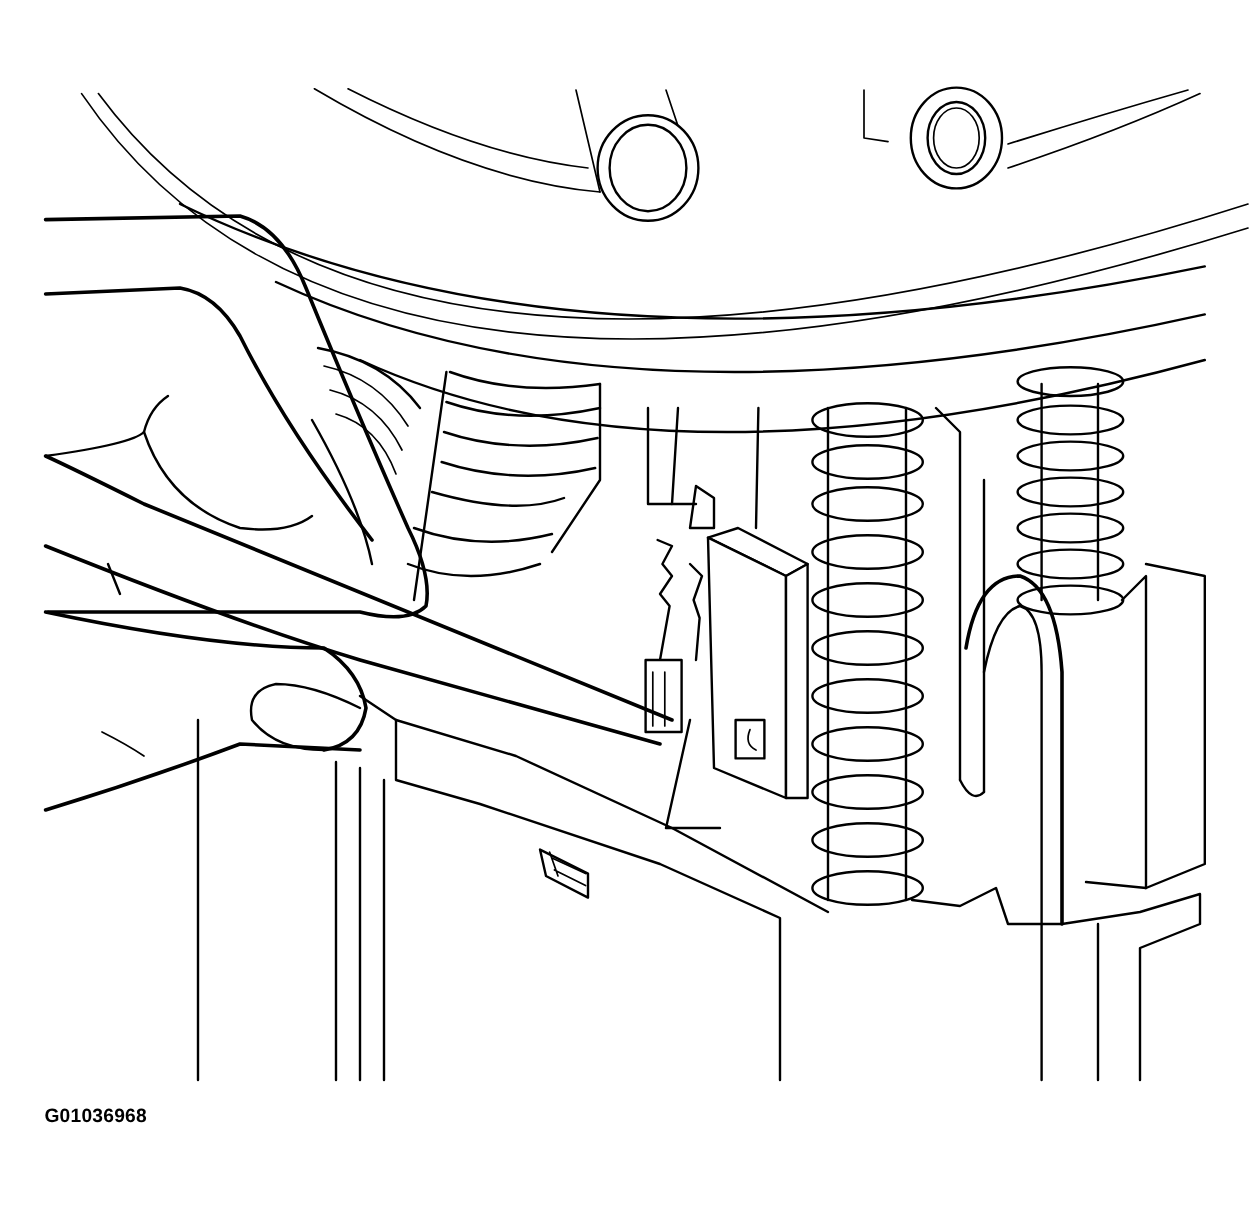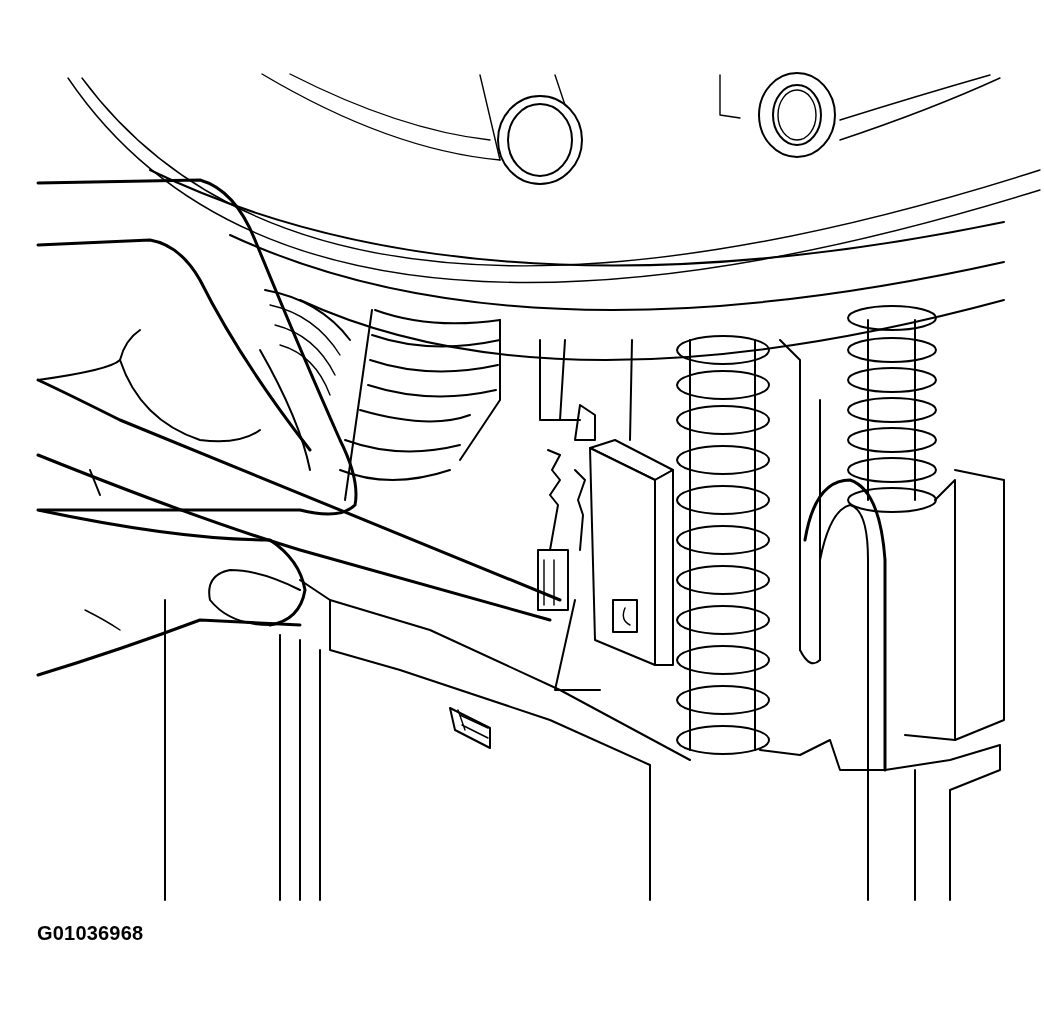--- a/index.html
+++ b/index.html
@@ -6,21 +6,21 @@
     body { width: 1044px; height: 1018px; position: relative; overflow: hidden; }
     #figure { position: absolute; left: 0; top: 0; width: 1044px; height: 1018px; }
     #figure svg { width: 1044px; height: 1018px; display: block; }
     .ln { fill: none; stroke: #000; stroke-width: 2; stroke-linejoin: round; stroke-linecap: round; }
     .thin { fill: none; stroke: #000; stroke-width: 1.4; stroke-linejoin: round; stroke-linecap: round; }
     .thick { fill: none; stroke: #000; stroke-width: 3; stroke-linejoin: round; stroke-linecap: round; }
     .wf { fill: #fff; stroke: #000; stroke-width: 2; stroke-linejoin: round; }
     #fig-label {
       position: absolute; left: 37px; top: 922px;
       font-family: "Liberation Sans", sans-serif; font-weight: bold;
-      font-size: 20px; color: #000; letter-spacing: 0.2px;
+      font-size: 16px; color: #000; letter-spacing: 0.2px;
     }
   </style>
 </head>
 <body>
 
 <div id="figure">
   <svg viewBox="0 0 1044 1018" xmlns="http://www.w3.org/2000/svg">
 
     <g>
       <path class="thin" d="M68,78 Q300,420 1040,190"></path>

